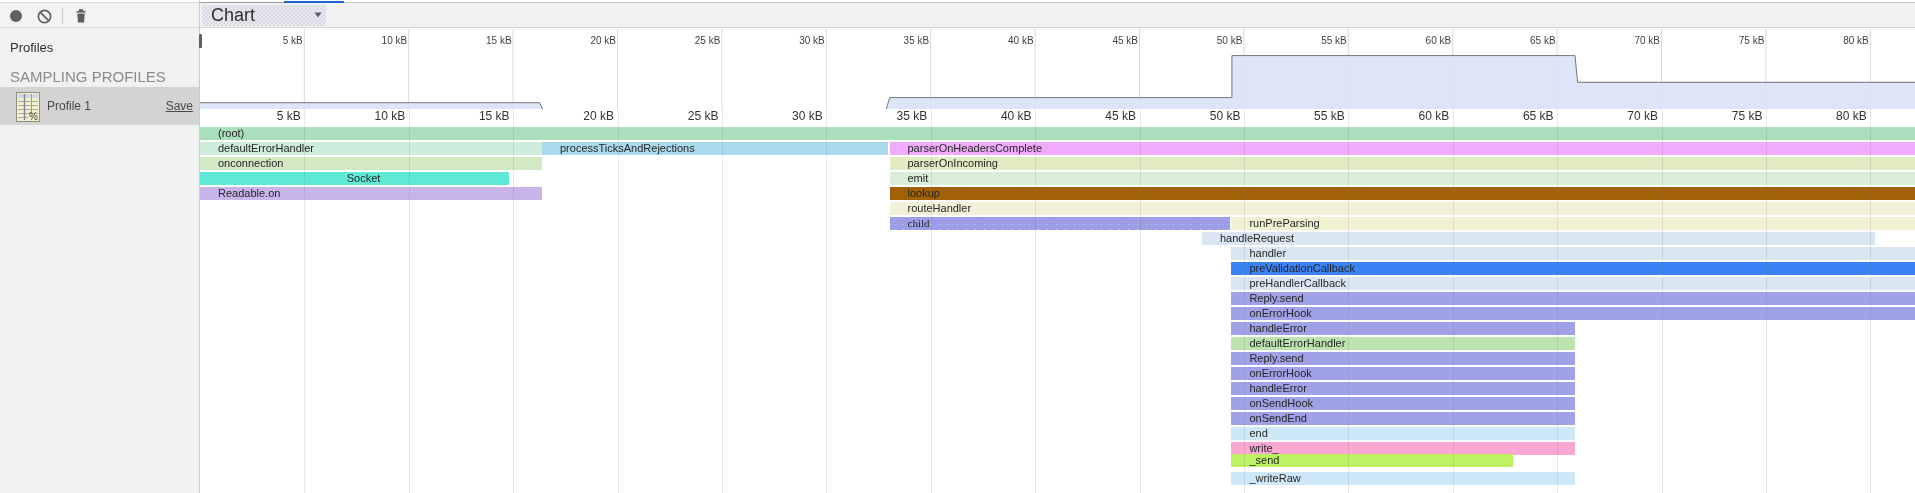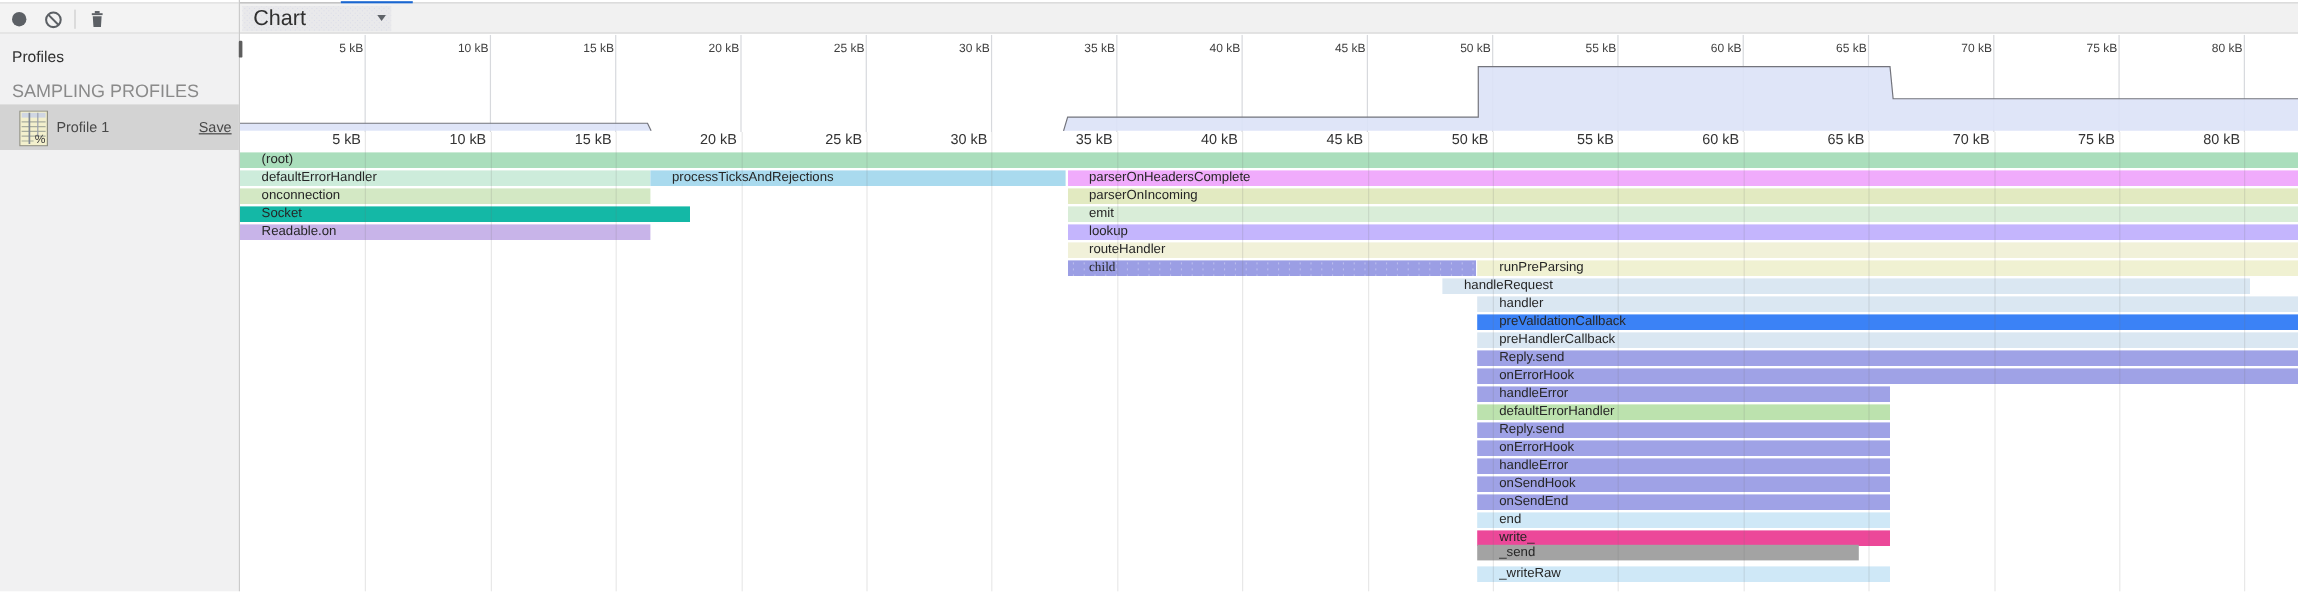--- a/index.html
+++ b/index.html
@@ -114,43 +114,43 @@
 <div class="rl1" style="left:1694.4px">75&nbsp;kB</div>
 <div class="rl2" style="left:1692.4px">75&nbsp;kB</div>
 <div class="rl1" style="left:1798.8px">80&nbsp;kB</div>
 <div class="rl2" style="left:1796.8px">80&nbsp;kB</div>
 <div class="bar" style="left:200.0px;top:127px;width:1715.0px;background-color:#aadebc;">(root)</div>
 <div class="bar" style="left:200.0px;top:142px;width:342.0px;background-color:#cdecdb;">defaultErrorHandler</div>
 <div class="bar" style="left:542.0px;top:142px;width:346.0px;background-color:#a9daee;">processTicksAndRejections</div>
 <div class="bar" style="left:889.5px;top:142px;width:1025.5px;background-color:#f0abfc;">parserOnHeadersComplete</div>
 <div class="bar" style="left:200.0px;top:157px;width:342.0px;background-color:#d3e8c4;">onconnection</div>
 <div class="bar" style="left:889.5px;top:157px;width:1025.5px;background-color:#e2eac1;">parserOnIncoming</div>
-<div class="bar" style="left:200.0px;top:172px;width:375px;background-color:#14b8a6;">Socket</div>
+<div class="bar" style="left:200.0px;top:172px;width:309px;background-color:#5eead4;text-align:center;">Socket</div>
 <div class="bar" style="left:889.5px;top:172px;width:1025.5px;background-color:#d9edd8;">emit</div>
 <div class="bar" style="left:200.0px;top:187px;width:342.0px;background-color:#c8b4e9;">Readable.on</div>
-<div class="bar" style="left:889.5px;top:187px;width:1025.5px;background-color:#c4b5fd;">lookup</div>
+<div class="bar" style="left:889.5px;top:187px;width:1025.5px;background-color:#a16207;">lookup</div>
 <div class="bar" style="left:889.5px;top:202px;width:1025.5px;background-color:#f1f1d9;">routeHandler</div>
 <div class="bar" style="left:889.5px;top:217px;width:340.9px;background-color:#9b9ee4;background-image:radial-gradient(rgba(255,255,255,0.35) 0.8px,transparent 1px);background-size:9px 5px;font-family:Liberation Serif, serif;">child</div>
 <div class="bar" style="left:1231.4px;top:217px;width:683.6px;background-color:#f0f1d2;">runPreParsing</div>
 <div class="bar" style="left:1202px;top:232px;width:673px;background-color:#dae7f2;">handleRequest</div>
 <div class="bar" style="left:1231.4px;top:247px;width:683.6px;background-color:#dae7f2;">handler</div>
 <div class="bar" style="left:1231.4px;top:262px;width:683.6px;background-color:#3b82f6;">preValidationCallback</div>
 <div class="bar" style="left:1231.4px;top:277px;width:683.6px;background-color:#dae7f2;">preHandlerCallback</div>
 <div class="bar" style="left:1231.4px;top:292px;width:683.6px;background-color:#9fa2e6;">Reply.send</div>
 <div class="bar" style="left:1231.4px;top:307px;width:683.6px;background-color:#9fa2e6;">onErrorHook</div>
 <div class="bar" style="left:1231.4px;top:322px;width:343.8px;background-color:#9fa2e6;">handleError</div>
 <div class="bar" style="left:1231.4px;top:337px;width:343.8px;background-color:#bce2ae;">defaultErrorHandler</div>
 <div class="bar" style="left:1231.4px;top:352px;width:343.8px;background-color:#9fa2e6;">Reply.send</div>
 <div class="bar" style="left:1231.4px;top:367px;width:343.8px;background-color:#9fa2e6;">onErrorHook</div>
 <div class="bar" style="left:1231.4px;top:382px;width:343.8px;background-color:#9fa2e6;">handleError</div>
 <div class="bar" style="left:1231.4px;top:397px;width:343.8px;background-color:#9fa2e6;">onSendHook</div>
 <div class="bar" style="left:1231.4px;top:412px;width:343.8px;background-color:#9fa2e6;">onSendEnd</div>
 <div class="bar" style="left:1231.4px;top:427px;width:343.8px;background-color:#cfe8f7;">end</div>
-<div class="bar" style="left:1231.4px;top:442px;width:343.8px;background-color:#ec4899;">write_</div>
-<div class="bar" style="left:1231.4px;top:454px;width:318px;background-color:#a3a3a3;">_send</div>
+<div class="bar" style="left:1231.4px;top:442px;width:343.8px;background-color:#f9a8d4;">write_</div>
+<div class="bar" style="left:1231.4px;top:454px;width:282px;background-color:#bef264;">_send</div>
 <div class="bar" style="left:1231.4px;top:472px;width:343.8px;background-color:#cfe8f7;">_writeRaw</div>
 <div class="gl" style="left:304.3px"></div>
 <div class="gl" style="left:408.7px"></div>
 <div class="gl" style="left:513.1px"></div>
 <div class="gl" style="left:617.5px"></div>
 <div class="gl" style="left:721.9px"></div>
 <div class="gl" style="left:826.3px"></div>
 <div class="gl" style="left:930.7px"></div>
 <div class="gl" style="left:1035.1px"></div>
 <div class="gl" style="left:1139.5px"></div>

